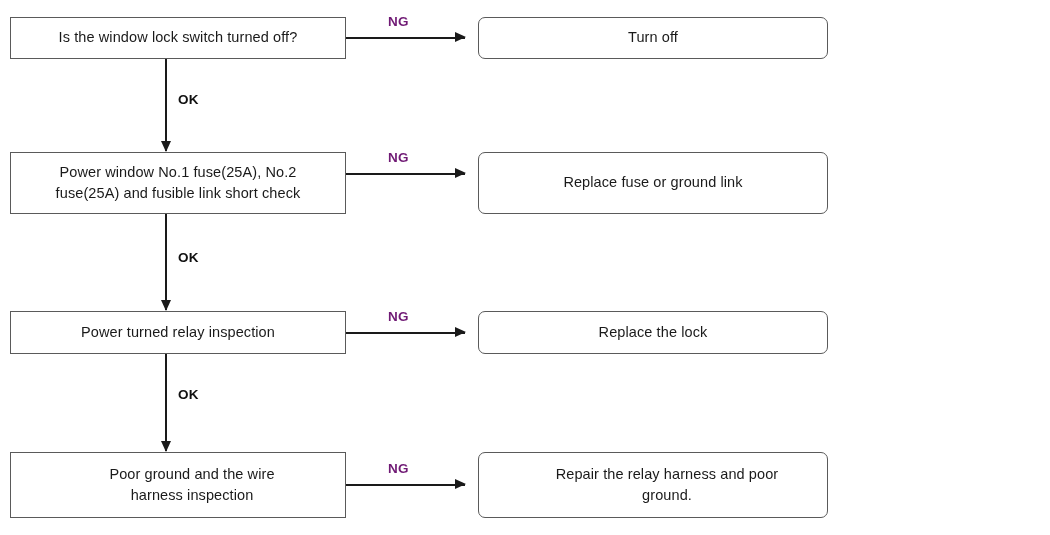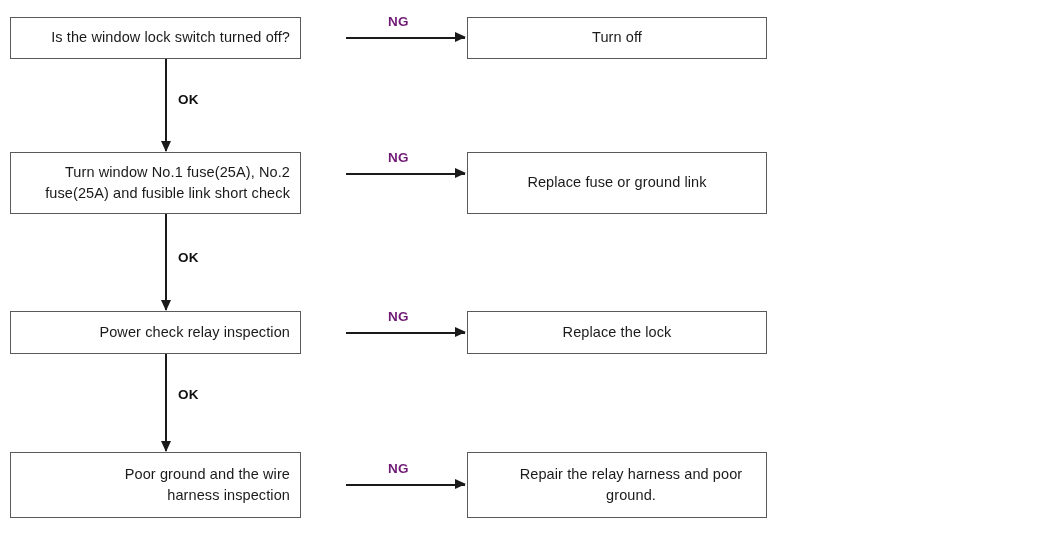--- a/index.html
+++ b/index.html
@@ -36,22 +36,22 @@
     padding: 2px 10px;
     letter-spacing: 0.1px;
   }
   .node .node-text {
     display: block;
     width: 100%;
     white-space: pre-line;
   }
 
   
-  .col-left  { left: 10px;  width: 291px; text-align: right; }
-  .col-right { left: 467px; width: 300px; }
+  .col-left  { left: 10px;  width: 336px; }
+  .col-right { left: 478px; width: 350px; border-radius: 7px; }
 
   .row1 { top: 17px;  height: 42px; }
   .row2 { top: 152px; height: 62px; }
   .row3 { top: 311px; height: 43px; }
   .row4 { top: 452px; height: 66px; padding-left: 38px; }
 
   
   .vconn {
     position: absolute;
     left: 165px;
@@ -117,40 +117,40 @@
   <div class="node col-right row1">
     <span class="node-text">Turn off</span>
   </div>
 
   <div class="vconn" style="top:59px; height:92px;">
     <span class="arrowhead"></span>
   </div>
   <div class="ok-label" style="left:178px; top:92px;">OK</div>
 
   <div class="node col-left row2">
-    <span class="node-text">Turn window No.1 fuse(25A), No.2
+    <span class="node-text">Power window No.1 fuse(25A), No.2
 fuse(25A) and fusible link short check</span>
   </div>
 
   <div class="hconn" style="left:346px; top:173px; width:119px;">
     <span class="arrowhead"></span>
   </div>
   <div class="ng-label" style="left:388px; top:150px;">NG</div>
 
   <div class="node col-right row2">
     <span class="node-text">Replace fuse or ground link</span>
   </div>
 
   <div class="vconn" style="top:214px; height:96px;">
     <span class="arrowhead"></span>
   </div>
   <div class="ok-label" style="left:178px; top:250px;">OK</div>
 
   <div class="node col-left row3">
-    <span class="node-text">Power check relay inspection</span>
+    <span class="node-text">Power turned relay inspection</span>
   </div>
 
   <div class="hconn" style="left:346px; top:332px; width:119px;">
     <span class="arrowhead"></span>
   </div>
   <div class="ng-label" style="left:388px; top:309px;">NG</div>
 
   <div class="node col-right row3">
     <span class="node-text">Replace the lock</span>
   </div>

